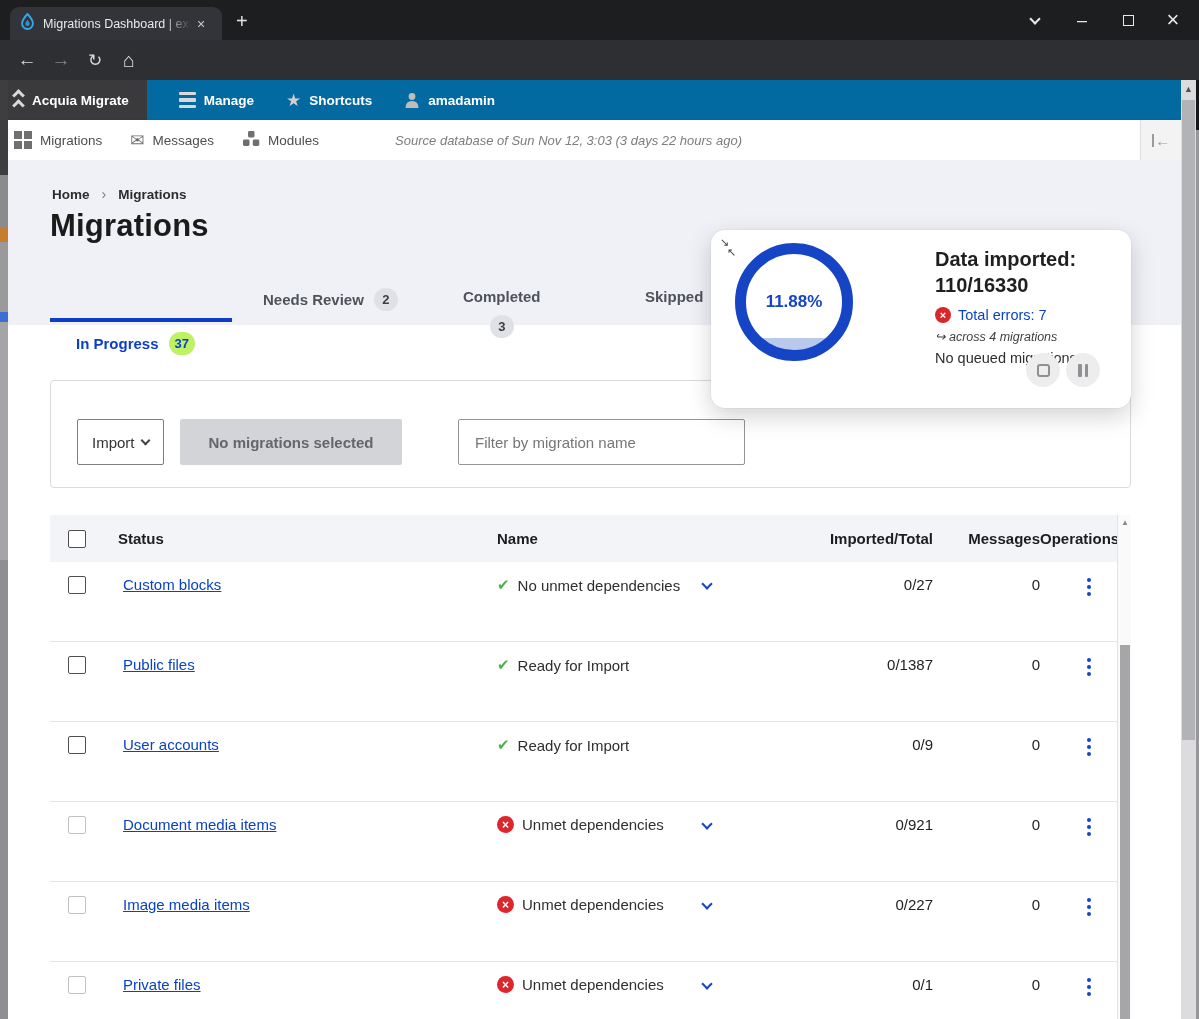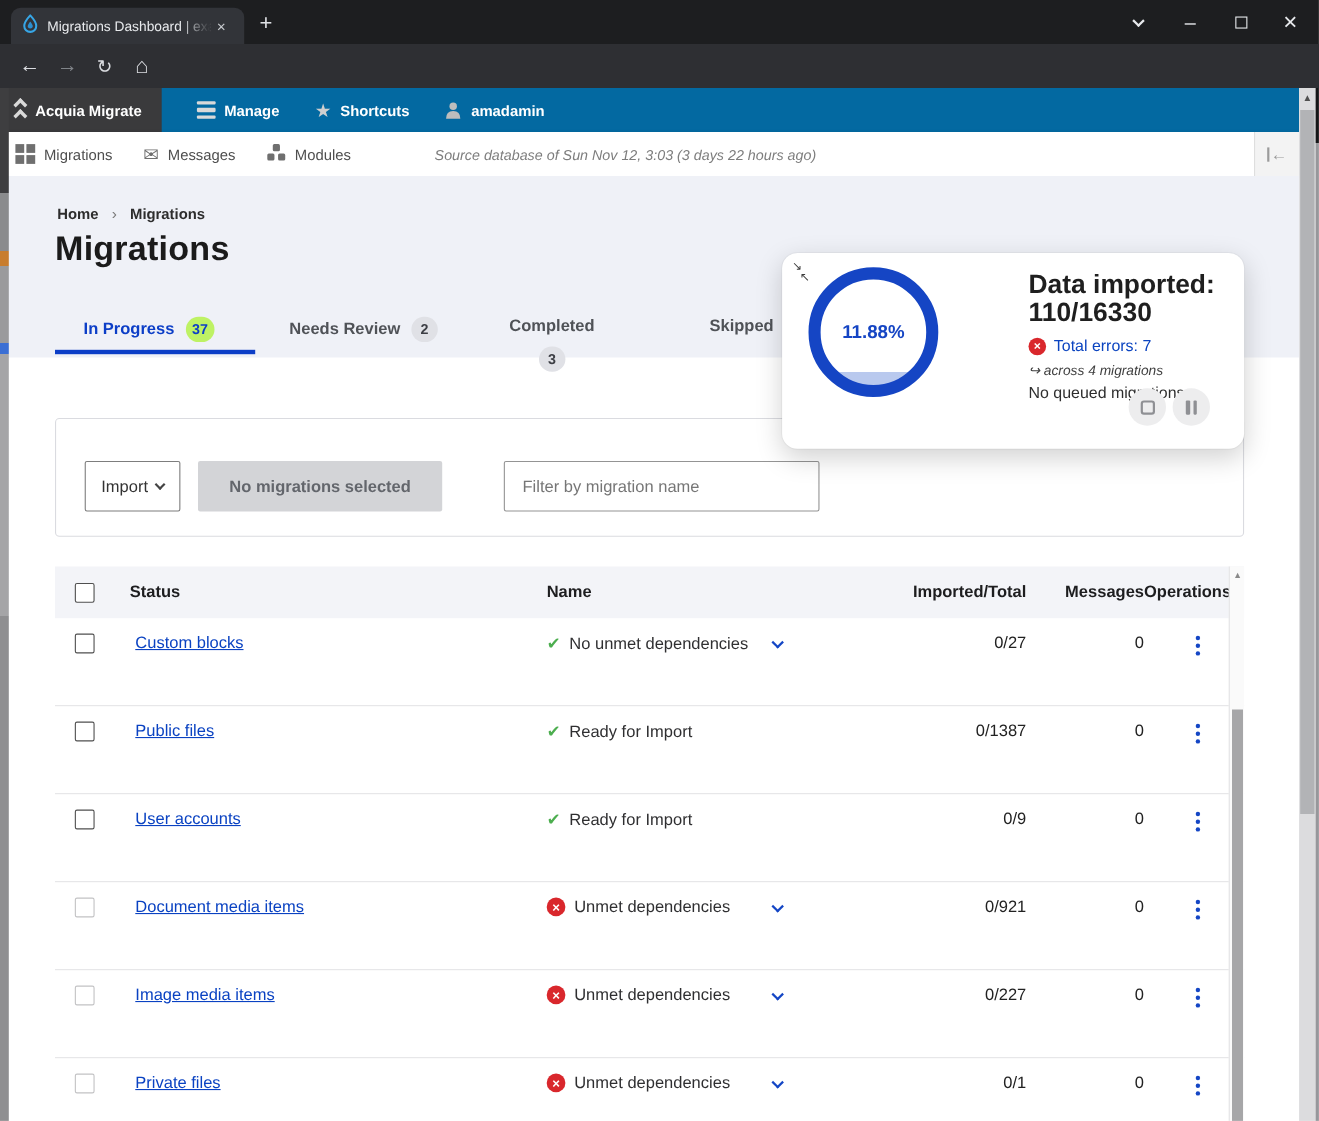--- a/index.html
+++ b/index.html
@@ -86,21 +86,21 @@
 
   
   .pcard { position:absolute; left:711px; top:70px; width:420px; height:178px; background:#fff; border-radius:14px;
            box-shadow:0 8px 24px rgba(0,0,0,.18), 0 0 0 1px rgba(0,0,0,.03); z-index:20; }
   .shrink-arrows { position:absolute; left:9px; top:7px; font-size:11px; color:#3c3c3c; line-height:10px; }
   .shrink-arrows .a2 { display:block; margin-left:7px; }
   .ring { position:absolute; left:24px; top:13px; width:118px; height:118px; border-radius:50%; border:11px solid #1545c4;
           background:linear-gradient(to top, #b9c9ee 12px, #ffffff 12px); display:flex; align-items:center; justify-content:center; }
   .ring-label { font-size:17px; font-weight:bold; color:#1545c4; }
   .pcard-col { position:absolute; left:224px; top:16px; width:186px; }
-  .pcard-title { font-size:24px; font-weight:800; color:#1f1f1f; line-height:26px; }
+  .pcard-title { font-size:20px; font-weight:800; color:#1f1f1f; line-height:26px; }
   .err-line { display:flex; align-items:center; gap:7px; margin-top:9px; }
   .err-icon { width:16px; height:16px; border-radius:50%; background:#d9272c; color:#fff; font-size:11px; font-weight:bold;
               display:flex; align-items:center; justify-content:center; line-height:1; }
   .err-link { color:#0b44c0; font-size:14.5px; }
   .across-line { margin-top:6px; font-size:12.5px; font-style:italic; color:#3f3f3f; }
   .queued-line { margin-top:6px; font-size:14.5px; color:#2e2e2e; }
   .round-btn { position:absolute; top:123px; width:34px; height:34px; border-radius:50%; background:#ededee; border:none;
                display:flex; align-items:center; justify-content:center; }
   .round-btn.stop { left:315px; }
   .round-btn.pause { left:355px; }
@@ -283,21 +283,21 @@
 
     <div class="breadcrumb">
       <span>Home</span>
       <span class="sep">›</span>
       <span>Migrations</span>
     </div>
 
     <h1 class="page-title">Migrations</h1>
 
     <div class="tabrow">
-      <div class="ptab active" style="left:76px;">
+      <div class="ptab active" style="left:76px;margin-top:44px;">
         <span>In Progress</span>
           <span class="badge">37</span>
       </div>
       <div class="ptab" style="left:263px;">
         <span>Needs Review</span>
           <span class="badge">2</span>
       </div>
       <div class="ptab" style="left:463px;flex-direction:column;">
         <span>Completed</span>
           <span class="badge">3</span>

